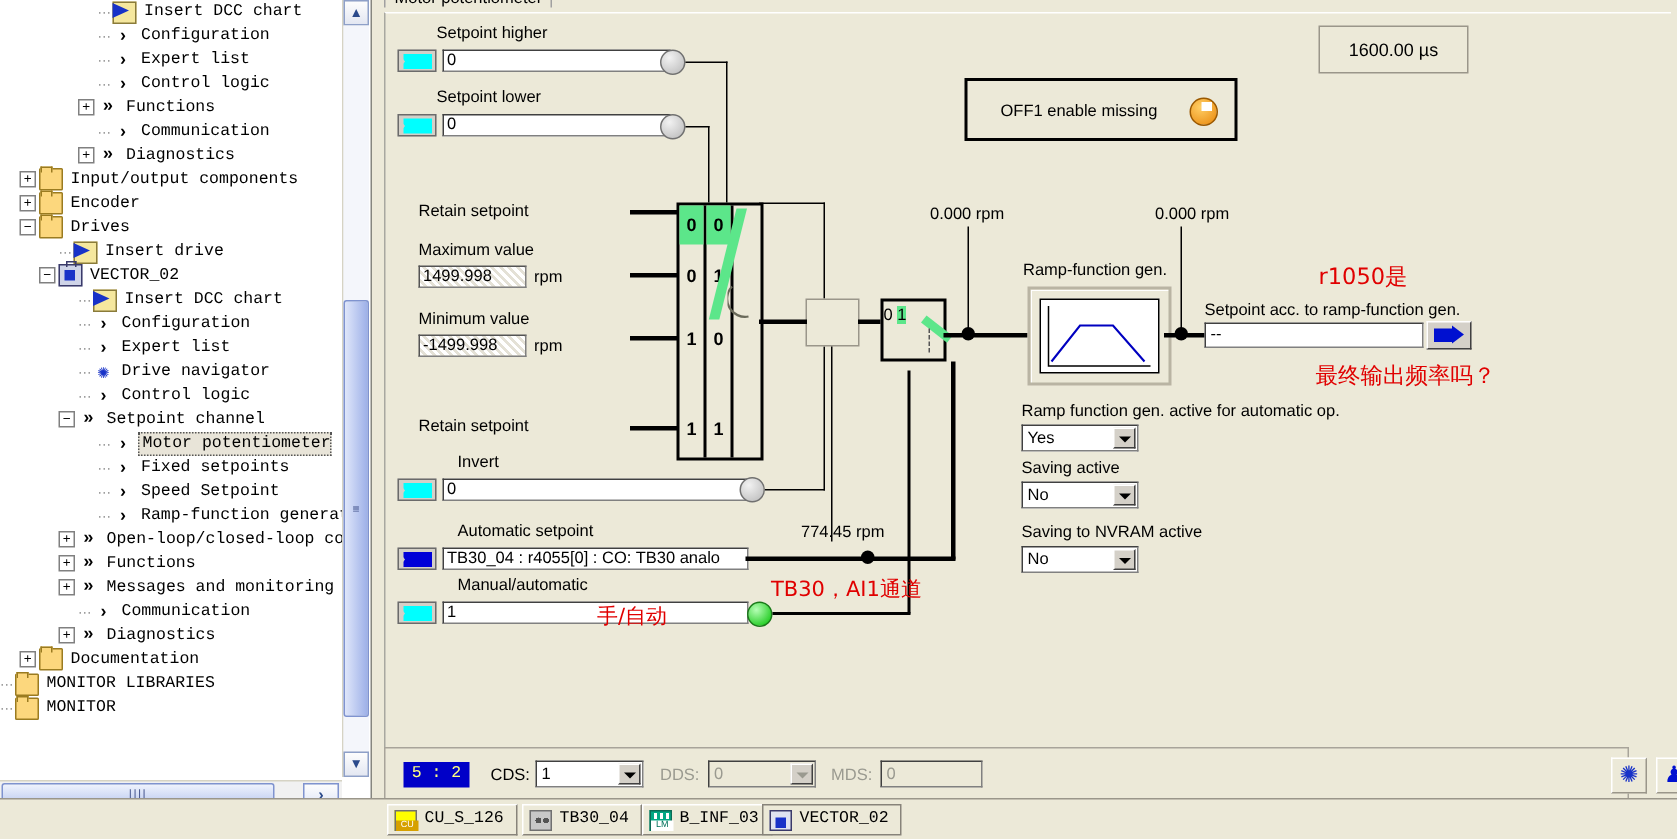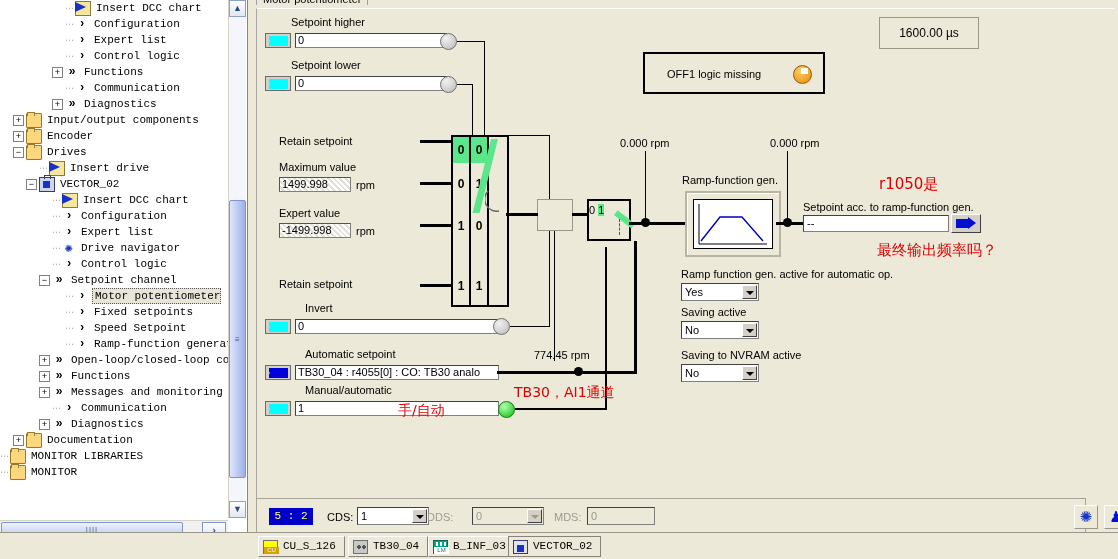--- a/index.html
+++ b/index.html
@@ -332,21 +332,21 @@
 
     <div class="tabstrip">
       <span class="tab">Motor potentiometer</span>
     </div>
 
     <div class="sheet">
 
       <div class="cyclebox" style="left:622px;top:8px;width:100px;height:32px;">1600.00 µs</div>
 
       <div class="alarmbox" style="left:386px;top:43px;width:182px;height:42px;">
-        <span class="lbl" style="left:22px;top:14px;">OFF1 logic missing</span>
+        <span class="lbl" style="left:22px;top:14px;">OFF1 enable missing</span>
         <span class="orangeled" style="left:148px;top:11px;"></span>
       </div>
 
       <span class="lbl" style="left:34px;top:7px;">Setpoint higher</span>
       <div class="bico" style="left:8px;top:24px;width:180px;height:15px;">
         <span class="chip">
             <i class="cyan"></i>
           </span>
         <span class="fld" style="left:30px;width:152px;">0</span>
       </div>
@@ -390,21 +390,21 @@
       <div class="wh" style="left:163px;top:173px;width:32px;"></div>
       <div class="wh" style="left:163px;top:215px;width:32px;"></div>
       <div class="wh" style="left:163px;top:275px;width:32px;"></div>
 
       <span class="lbl" style="left:22px;top:126px;">Retain setpoint</span>
 
       <span class="lbl" style="left:22px;top:152px;">Maximum value</span>
       <div class="rofld" style="left:22px;top:168px;width:72px;">1499.998</div>
       <span class="lbl" style="left:99px;top:170px;">rpm</span>
 
-      <span class="lbl" style="left:22px;top:198px;">Expert value</span>
+      <span class="lbl" style="left:22px;top:198px;">Minimum value</span>
       <div class="rofld" style="left:22px;top:214px;width:72px;">-1499.998</div>
       <span class="lbl" style="left:99px;top:216px;">rpm</span>
 
       <span class="lbl" style="left:22px;top:269px;">Retain setpoint</span>
 
       <span class="lbl" style="left:48px;top:293px;">Invert</span>
       <div class="bico" style="left:8px;top:310px;width:232px;height:15px;">
         <span class="chip">
             <i class="cyan"></i>
           </span>
@@ -505,21 +505,21 @@
     </div>
   </div>
 
   <div class="statusbar">
     <span class="cdsbadge">5 : 2</span>
     <span class="sb-label" style="left:70px;top:9px;">CDS:</span>
     <div class="combo" style="left:100px;top:8px;width:72px;">
       <span>1</span>
       <span class="arrow"></span>
     </div>
-    <span class="sb-label dis" style="left:170px;top:9px;">DDS:</span>
+    <span class="sb-label dis" style="left:183px;top:9px;">DDS:</span>
     <div class="combo dis" style="left:215px;top:8px;width:72px;">
       <span>0</span>
       <span class="arrow"></span>
     </div>
     <span class="sb-label dis" style="left:297px;top:9px;">MDS:</span>
     <div class="combo dis" style="left:330px;top:8px;width:68px;">
       <span>0</span>
     </div>
   </div>
 

